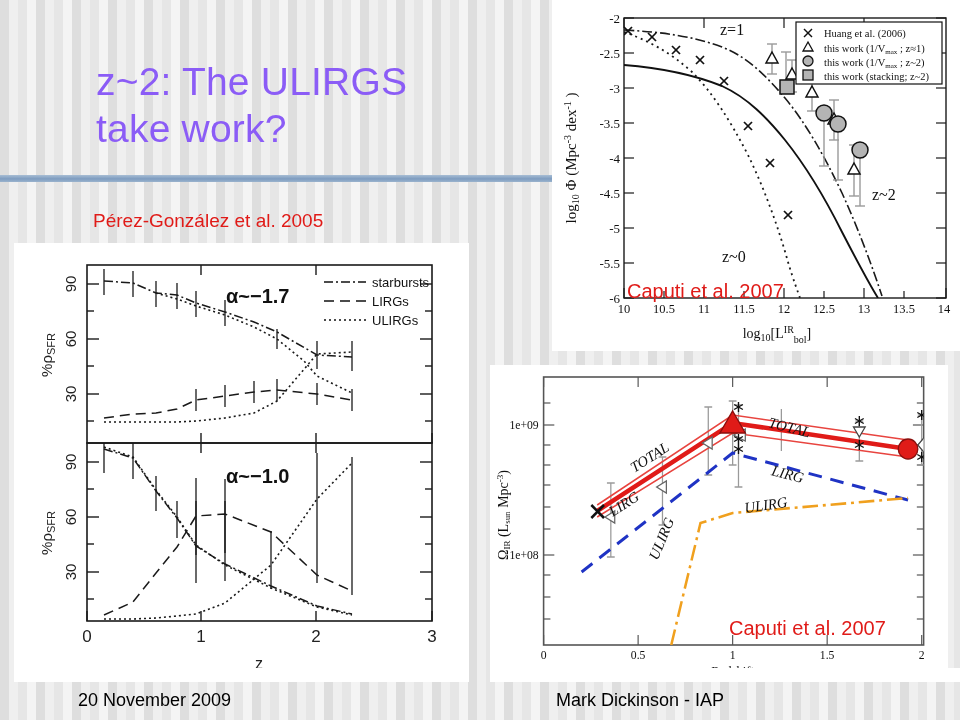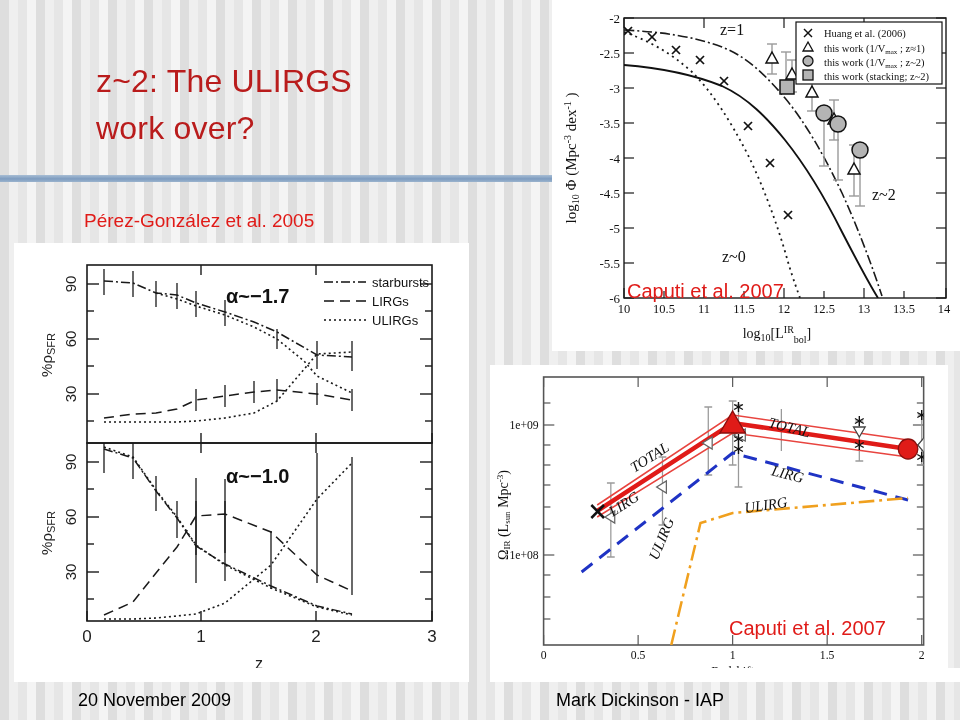--- a/index.html
+++ b/index.html
@@ -17,36 +17,36 @@
       #dedede 0px, #dedede 9px,
       #efefef 9px, #efefef 18px,
       #e6e6e6 18px,#e6e6e6 27px,
       #f4f4f4 27px,#f4f4f4 36px);
   }
   #slide-root{position:absolute;inset:0;}
 
   
   #title{
     position:absolute;left:96px;top:58px;width:470px;
-    color:#b91c1c;font-size:32px;line-height:47px;
+    color:#8b5cf6;font-size:39px;line-height:47px;
     font-weight:400;letter-spacing:.2px;
   }
   #title .ln{display:block;}
 
   
   #divider{
     position:absolute;left:0px;top:175px;width:553px;height:7px;
     background:linear-gradient(to bottom,#a7bdd4,#7e9cc0 55%,#9ab3cd);
   }
 
   
   .credit{
     position:absolute;color:#E01B18;font-size:19px;white-space:nowrap;
   }
-  #credit-perez{left:84px;top:210px;}
+  #credit-perez{left:93px;top:210px;}
   #credit-caputi-top{left:627px;top:280px;font-size:20px;}
   #credit-caputi-bottom{left:729px;top:617px;font-size:20px;}
 
   
   .panel{position:absolute;background:#fff;}
   #panel-perez{left:14px;top:243px;width:455px;height:437px;}
   #panel-caputi-top{left:552px;top:0px;width:408px;height:351px;}
   #panel-caputi-bottom{left:490px;top:365px;width:458px;height:315px;}
 
   .fig{position:absolute;inset:0;}
@@ -67,21 +67,21 @@
 </style>
 </head>
 <body>
 
 <div id="slide-bg"></div>
 
 <div id="slide-root">
 
   <div id="title">
     <span class="ln">z~2: The ULIRGS</span>
-    <span class="ln">work over?</span>
+    <span class="ln">take work?</span>
   </div>
 
   <div id="divider"></div>
 
   <div id="credit-perez" class="credit">Pérez-González et al. 2005</div>
 
   <div id="panel-perez" class="panel">
     <div class="fig">
       <svg viewBox="0 0 455 437" preserveAspectRatio="none">
         <defs>

